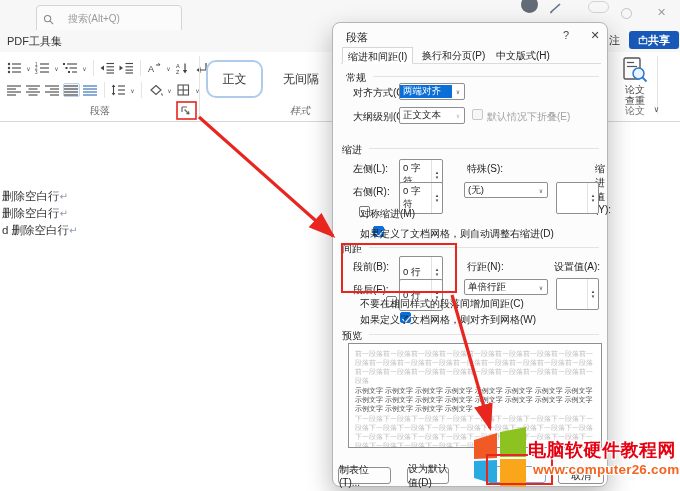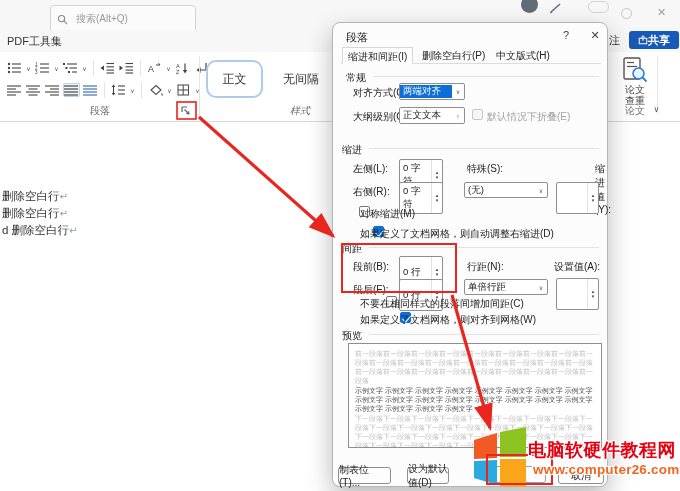--- a/index.html
+++ b/index.html
@@ -3,21 +3,21 @@
 <meta charset="utf-8">
 <style>
   * { margin:0; padding:0; box-sizing:border-box; }
   html,body { width:680px; height:491px; }
   body { font-family:"Liberation Sans","DejaVu Sans",sans-serif; background:#fff; overflow:hidden; }
   #stage { position:relative; width:680px; height:491px; background:#fff; }
   .abs { position:absolute; }
 
   
   .topbar { left:0; top:0; width:680px; height:30px; background:#f7f7f7; }
-  .searchbox { left:36px; top:5px; width:146px; height:21px; background:#fbfbfb; border:1px solid #d4d4d4; border-radius:4px; display:flex; align-items:center; padding:13px 6px; gap:8px;margin-left:14px; }
+  .searchbox { left:36px; top:5px; width:146px; height:21px; background:#fbfbfb; border:1px solid #d4d4d4; border-radius:4px; display:flex; align-items:center; padding:13px 6px; gap:14px; }
   .searchbox span { font-size:10px; color:#9a9a9a; }
   .tabsrow { left:0; top:30px; width:680px; height:22px; background:#f7f7f7; }
   .filetab { left:7px; top:4px; font-size:11px; color:#333; }
 
   
   .ribbon { left:0; top:52px; width:680px; height:70px; background:#fff; border-bottom:1px solid #d8d8d8; }
   .ricon { width:17px; height:14px; display:inline-flex; align-items:center; justify-content:center; }
   .chev { font-size:6px; color:#555; width:7px; display:inline-block; text-align:center; }
   .rrow { position:absolute; left:6px; display:flex; align-items:center; gap:2px; }
   .vsep { width:1px; height:16px; background:#e4e4e4; margin:0 3px; }
@@ -330,21 +330,21 @@
     <div class="abs docline" style="left:2px;top:100px;"><span>d 删除空白行</span><span class="pilcrow">↵</span></div>
   </div>
 
   <div class="abs dialog">
     <div class="abs dtitle">段落</div>
     <div class="abs dsys" style="left:225px;">?</div>
     <div class="abs dsys" style="left:254px;">✕</div>
 
     <div class="abs tabline"></div>
     <div class="dtab active" style="left:9px;">缩进和间距(I)</div>
-    <div class="dtab" style="left:84px;">删除空白行(P)</div>
+    <div class="dtab" style="left:84px;">换行和分页(P)</div>
     <div class="dtab" style="left:158px;">中文版式(H)</div>
 
     
     <div class="abs grp" style="left:13px;top:48px;">常规</div>
     <div class="abs grpline" style="left:40px;top:53px;width:226px;"></div>
     <div class="abs lbl" style="left:20px;top:63px;">对齐方式(G):</div>
     <div class="abs combo" style="left:66px;top:60px;width:66px;">
         <span class="val hl">两端对齐</span>
         <span class="cchev">∨</span>
       </div>

